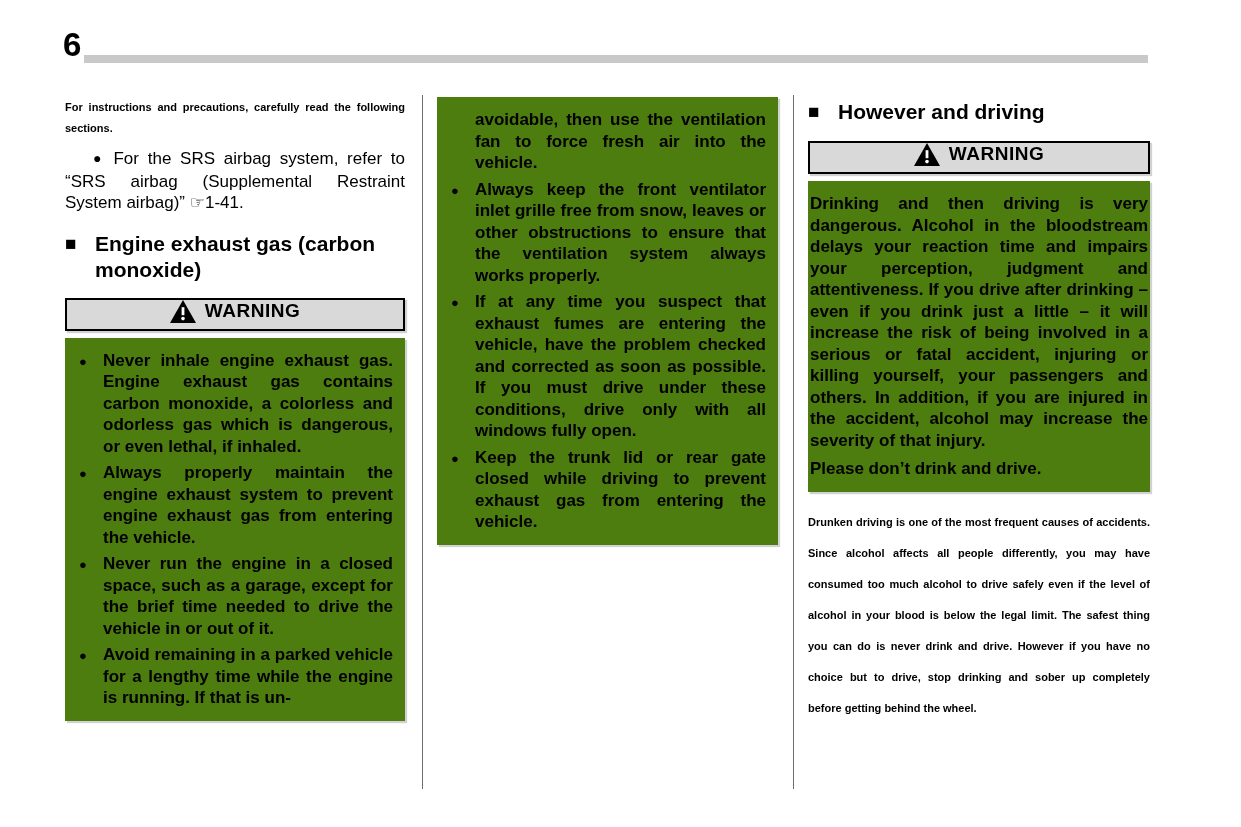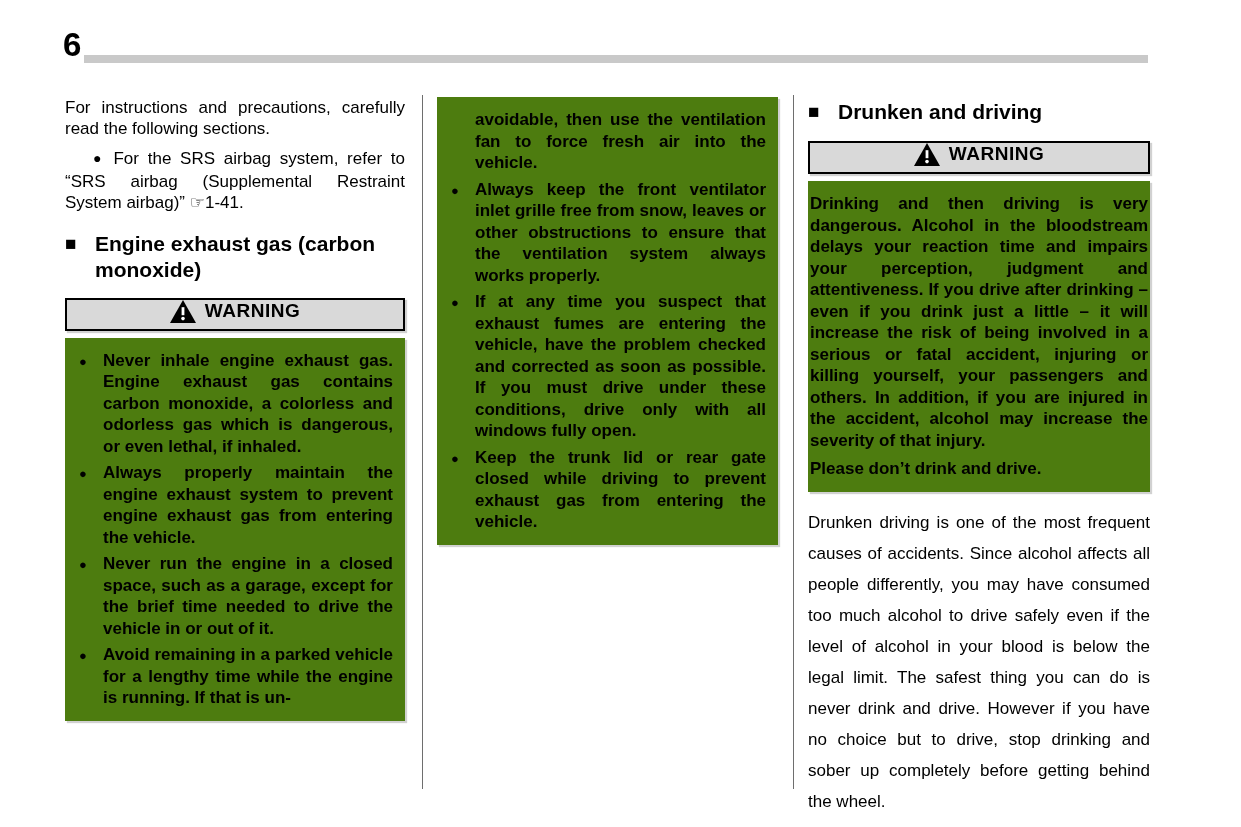--- a/index.html
+++ b/index.html
@@ -24,22 +24,23 @@
   .col{position:absolute;top:97px;}
   .col-left{left:65px;width:340px;}
   .col-mid{left:437px;width:341px;}
   .col-right{left:808px;width:342px;}
   .divider{position:absolute;top:95px;width:1px;height:694px;background:#6e6e6e;}
   .divider-1{left:422px;}
   .divider-2{left:793px;}
 
   p{margin:0;}
   .body-text{
-    font-size:17px;line-height:21px;
+    font-size:11px;line-height:21px;
     text-align:justify;
+    font-weight:bold;
   }
   .intro{margin-bottom:9px;}
   .ref-item{
     font-size:17px;line-height:21.5px;
     text-align:justify;
     text-indent:14px;
     margin-bottom:7px;
   }
   .inline-dot{
     display:inline-block;
@@ -166,21 +167,21 @@
       <div class="witem">
           <span class="dot">●</span>
           <span class="btext">Keep the trunk lid or rear gate closed while driving to prevent exhaust gas from entering the vehicle.</span>
         </div>
     </div>
   </div>
 
   <div class="col col-right">
     <div class="section-heading">
       <span class="square">■</span>
-      <span>Drunken and driving</span>
+      <span>However and driving</span>
     </div>
 
     <div class="warning-header">
       <svg class="tri" width="26" height="23" viewBox="0 0 26 23">
         <path d="M13 0 L26 23 H0 Z" fill="#000"></path>
         <rect x="11.6" y="7.2" width="2.8" height="8" fill="#fff"></rect>
         <circle cx="13" cy="18.6" r="1.8" fill="#fff"></circle>
       </svg>
       <span>WARNING</span>
     </div>

